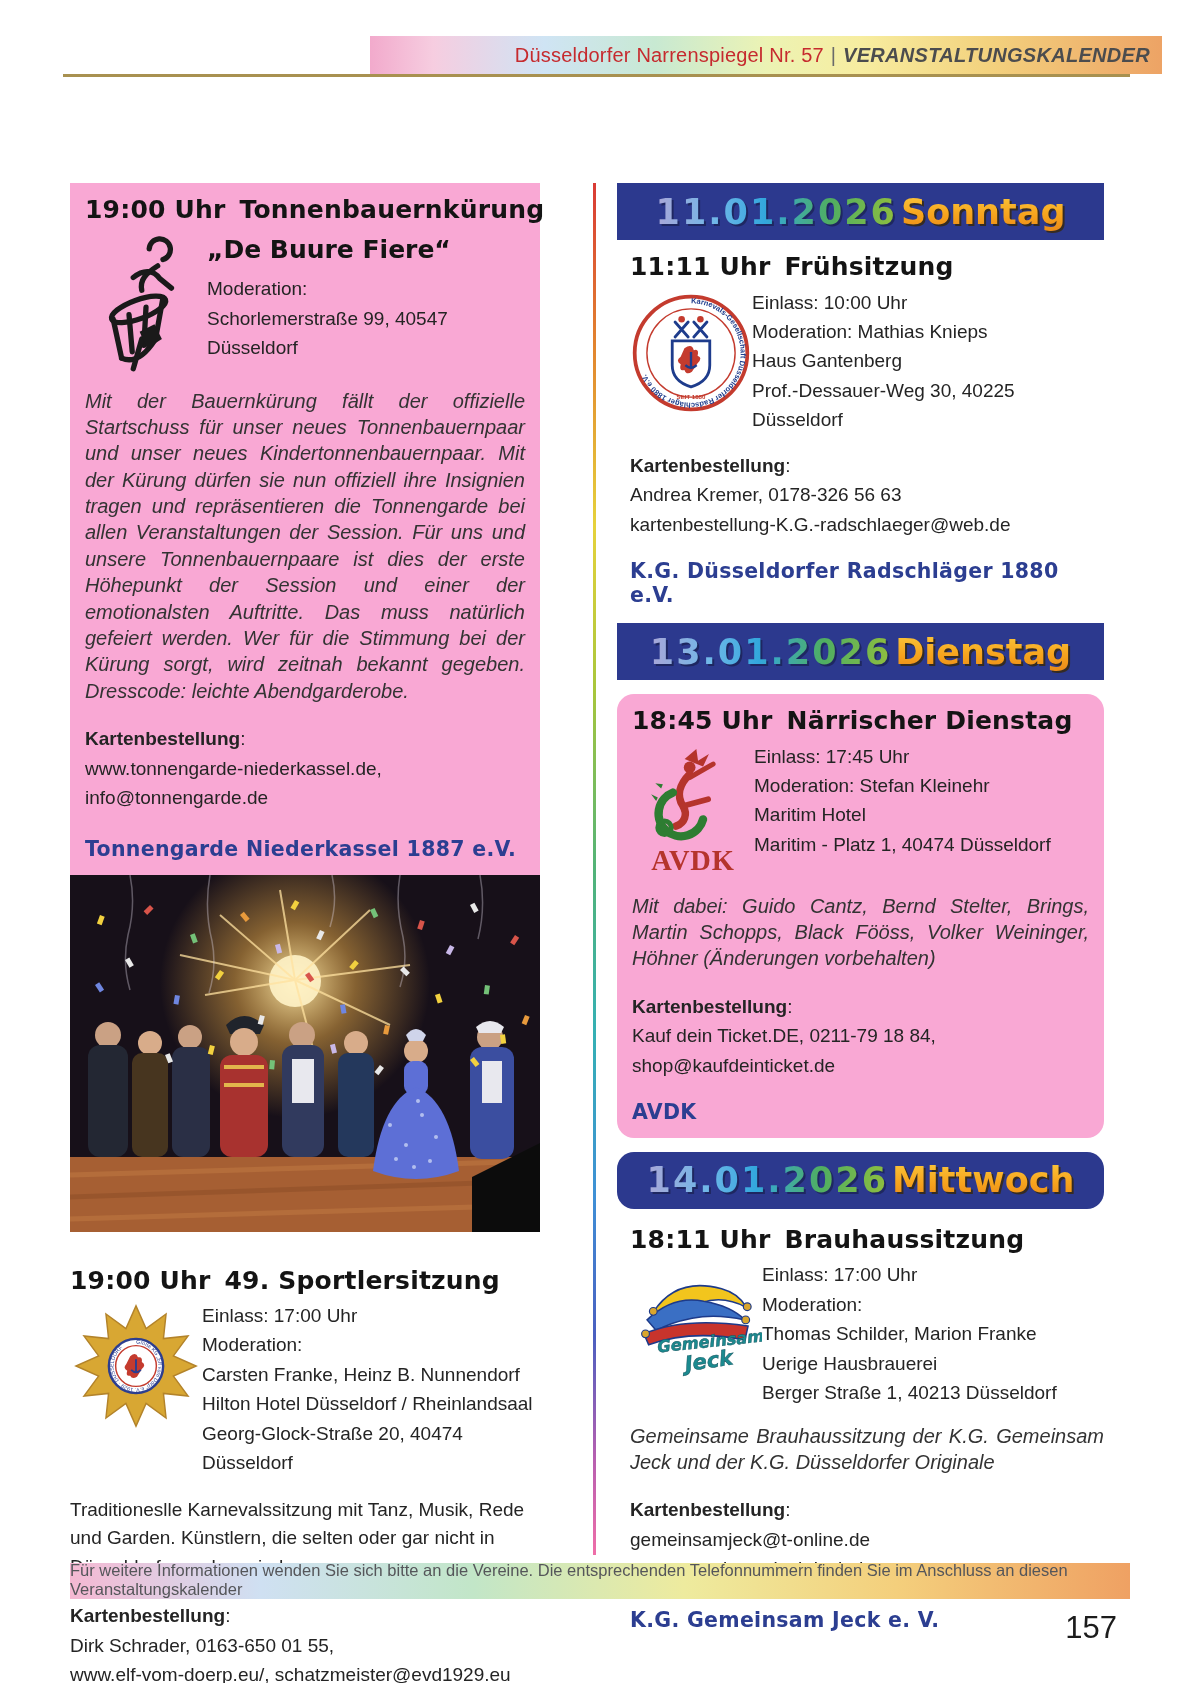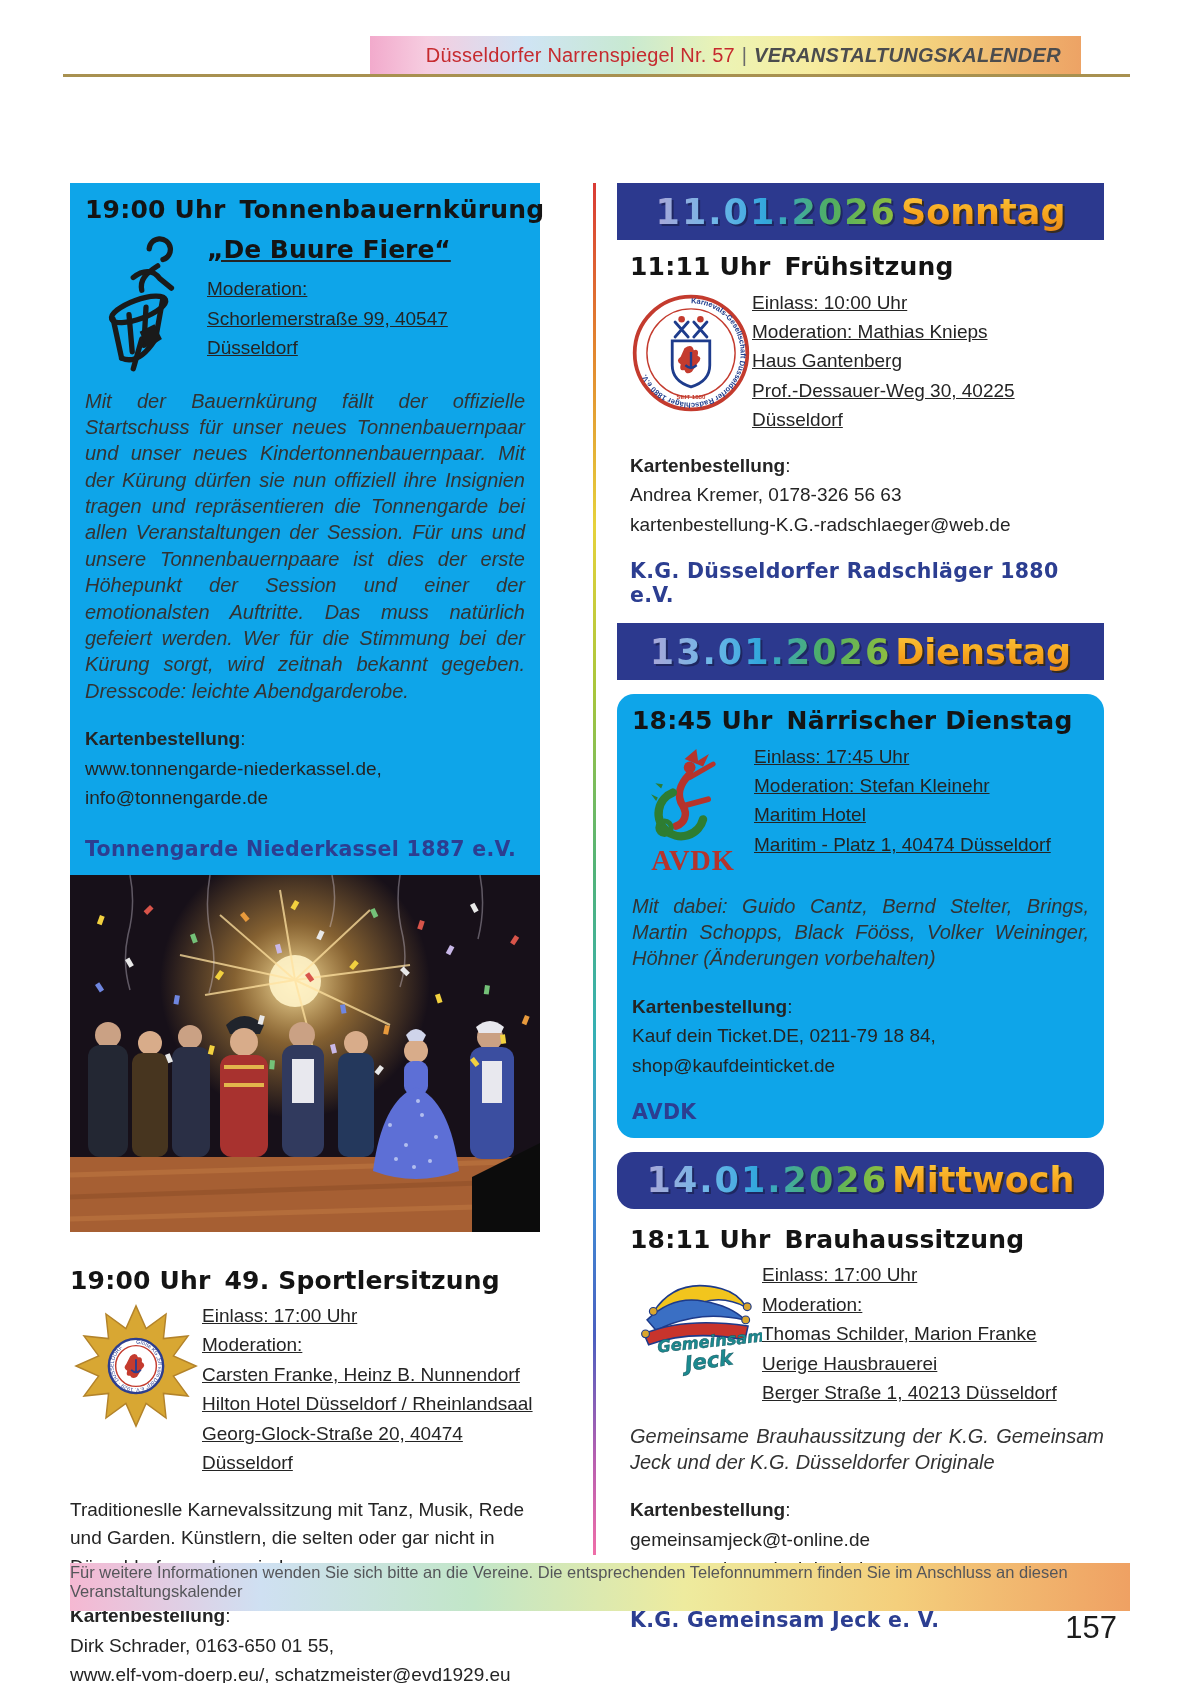--- a/index.html
+++ b/index.html
@@ -1,42 +1,42 @@
 <!DOCTYPE html>
 <html><head>
 <meta charset="utf-8">
 <style>
   html,body{margin:0;padding:0;}
   body{font-family:"Liberation Sans",sans-serif;background:#ffffff;}
   .page{position:relative;width:1191px;height:1683px;background:#fff;overflow:hidden;}
 
   
-  .header-gradient{position:absolute;left:370px;top:36px;width:711px;height:38px;
+  .header-gradient{position:absolute;left:370px;top:36px;width:792px;height:38px;
     background:linear-gradient(90deg,#f2aacc 0%,#f6cde0 8%,#cfe4f4 22%,#c8e9d2 36%,#ecf3b4 50%,#f7eda0 62%,#f3d27e 78%,#eda365 100%);
-    display:flex;align-items:center;justify-content:flex-end;padding-right:20px;box-sizing:border-box;}
+    display:flex;align-items:center;justify-content:flex-end;padding-right:12px;box-sizing:border-box;}
   .pub-title{color:#c62a2e;font-size:20px;letter-spacing:0.2px;}
   .pub-sep{color:#6a6a6a;font-size:20px;margin:0 7px;}
   .section-title{color:#4b4c4e;font-size:20px;font-weight:bold;letter-spacing:0.3px;font-style:italic;}
   .gold-rule{position:absolute;left:63px;top:74px;width:1067px;height:3px;background:#a89150;}
 
   
   .col-left{position:absolute;left:70px;top:183px;width:470px;}
   .col-right{position:absolute;left:617px;top:183px;width:487px;}
   .divider{position:absolute;left:593px;top:183px;width:3px;height:1372px;
     background:linear-gradient(180deg,#d93a35 0%,#e2852f 12%,#e6d23c 25%,#a8c63c 37%,#52b378 50%,#35b0b4 62%,#3f8fd6 74%,#4a5fc0 84%,#b75fb0 93%,#ef6ea8 100%);}
 
-  .gray-box{background:#0ea5e9;}
+  .gray-box{background:#f9a8d4;}
   .box-pad{padding:12px 15px 14px;}
 
   .eh{font-family:"DejaVu Sans",sans-serif;font-weight:bold;font-size:25px;color:#141414;line-height:1.22;letter-spacing:0.2px;white-space:nowrap;}
   .eh .t{margin-right:14px;}
   .event-body{display:flex;margin-top:5px;}
   .logo-cell{flex:0 0 122px;display:flex;align-items:flex-start;justify-content:center;padding-top:2px;}
   .logo-cell.wide{flex:0 0 132px;}
-  .details{flex:1;font-size:19px;color:#242424;line-height:1.55;text-decoration:underline;}
+  .details{flex:1;font-size:19px;color:#242424;line-height:1.55;}
   .subtitle{font-family:"DejaVu Sans",sans-serif;font-weight:bold;font-size:25px;color:#141414;margin:0 0 5px 0;}
 
   .desc{font-style:italic;font-size:20px;line-height:1.32;text-align:justify;color:#333;margin-top:15px;}
   .desc-regular{font-size:19px;line-height:1.5;color:#242424;margin-top:18px;}
   .tickets{font-size:19px;line-height:1.55;color:#242424;margin-top:20px;}
   .tickets .lbl{font-weight:bold;}
   .club{font-family:"DejaVu Sans",sans-serif;font-weight:bold;font-size:20.5px;color:#2c3e91;letter-spacing:0.3px;margin-top:24px;}
 
   
   .banner{height:57px;background:#2c398e;display:flex;align-items:center;justify-content:center;gap:4px;
@@ -46,21 +46,21 @@
   @supports (-webkit-background-clip: text){
     .banner .date{background:linear-gradient(90deg,#a9a7d8 0%,#6fb7e8 25%,#33a7dd 45%,#4fae62 72%,#8fbe3e 100%);
       -webkit-background-clip:text;-webkit-text-fill-color:transparent;filter:drop-shadow(2px 2px 0 rgba(20,25,60,0.55));}
     .banner .day{background:linear-gradient(180deg,#fbc93d 0%,#f6a21c 60%,#e8891a 100%);
       -webkit-background-clip:text;-webkit-text-fill-color:transparent;filter:drop-shadow(2.5px 2.5px 0 rgba(55,40,10,0.8));}
   }
 
   .photo{display:block;width:470px;height:357px;}
 
   
-  .footer-bar{position:absolute;left:70px;top:1563px;width:1060px;height:48px;display:flex;align-items:flex-start;justify-content:center;
+  .footer-bar{position:absolute;left:70px;top:1563px;width:1060px;height:36px;display:flex;align-items:flex-end;justify-content:center;
     background:linear-gradient(90deg,#f5b8d2 0%,#cfe0f2 18%,#c2e6c8 38%,#eeeb9e 58%,#f4cf7c 78%,#efa163 100%);}
   .footer-note{font-size:16.5px;color:#55565a;}
   .page-number{position:absolute;right:74px;top:1610px;font-size:31px;color:#1c1c1c;}
 
   .mt12{margin-top:12px;} .mt14{margin-top:14px;border-radius:17px;} .mt16{margin-top:16px;} .mt34{margin-top:34px;}
   .pad-right-col{padding-left:13px;box-sizing:border-box;}
 </style>
 </head>
 <body>
 

